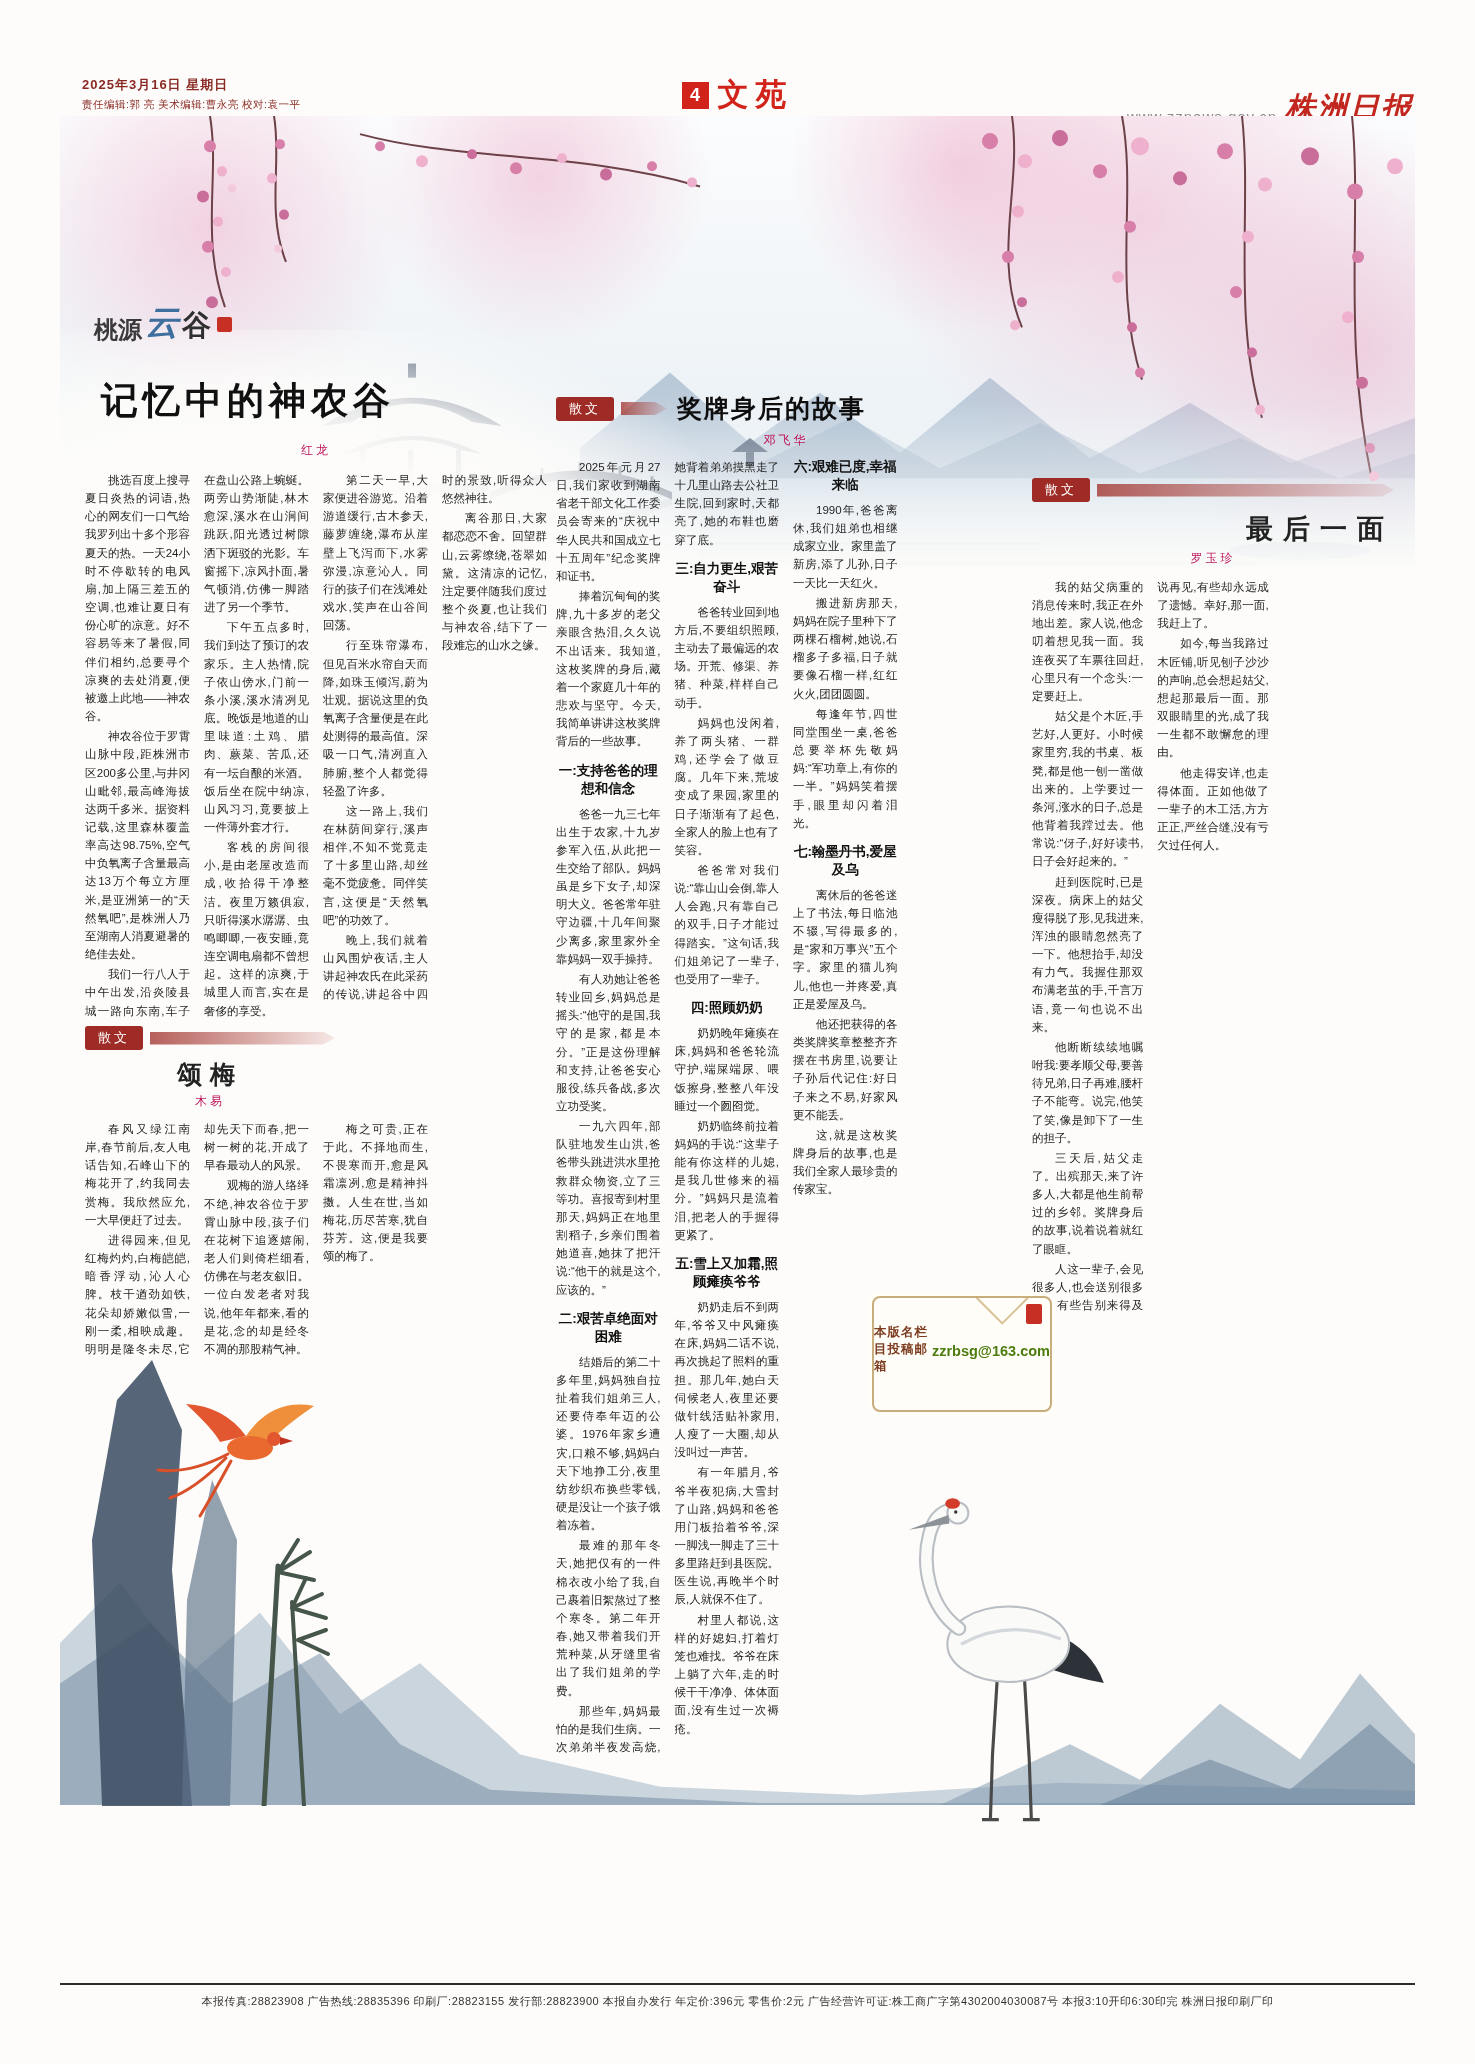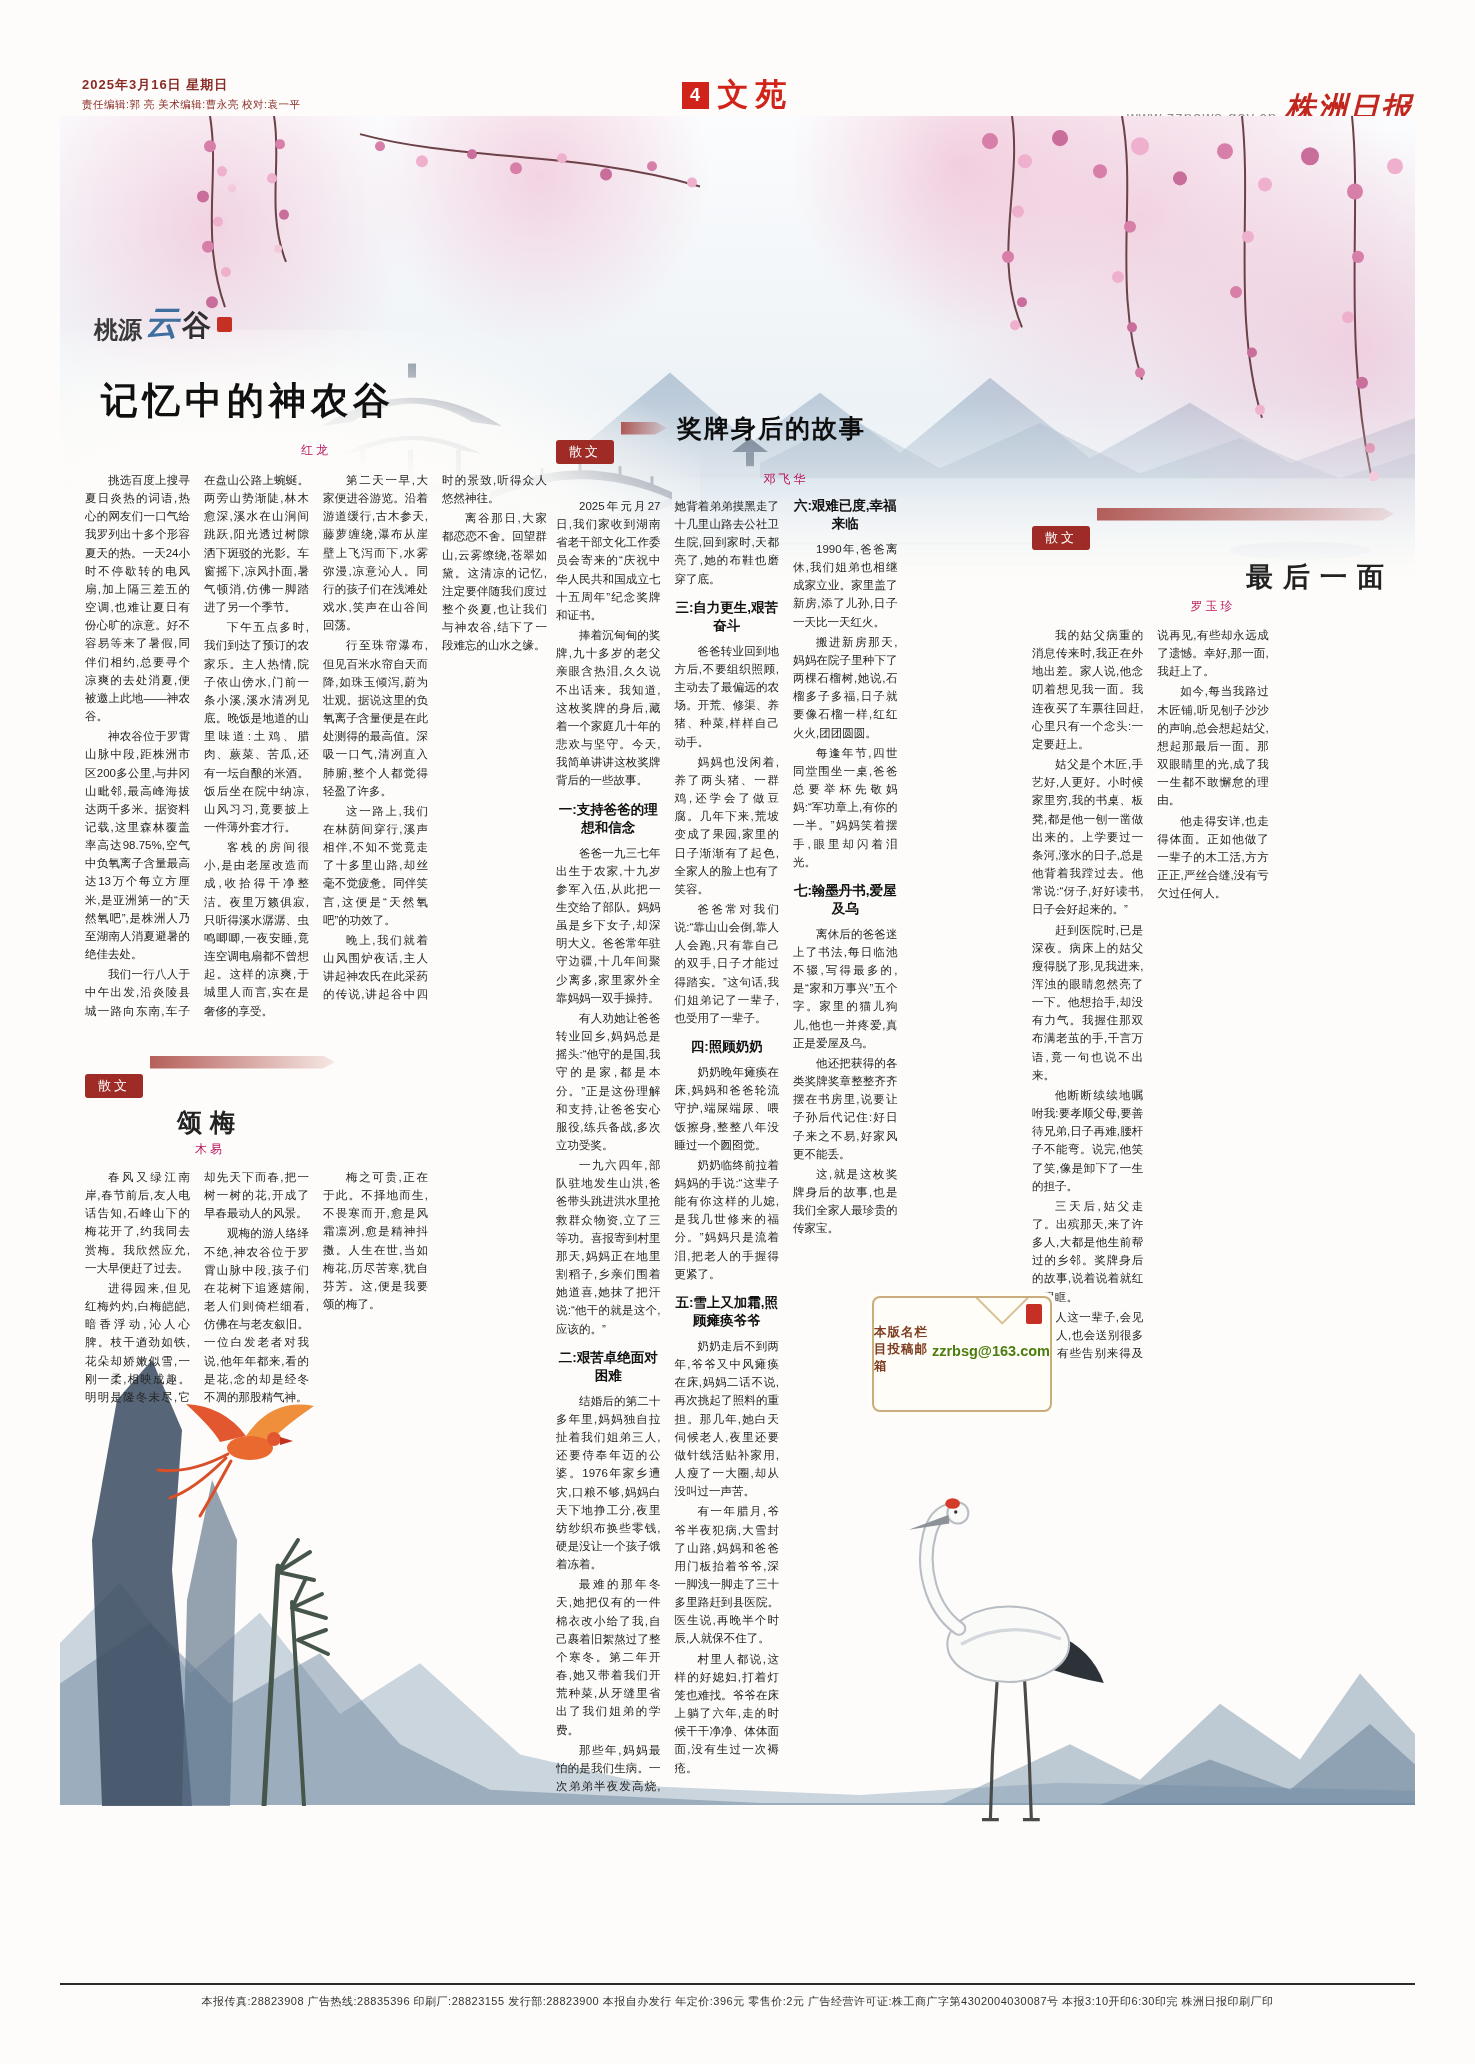--- a/index.html
+++ b/index.html
@@ -24,21 +24,21 @@
   .hero-fade{position:absolute;left:60px;top:330px;width:640px;height:290px;z-index:2;
         background:radial-gradient(ellipse at 30% 85%,#fdfcfa 35%,rgba(253,252,250,.85) 55%,rgba(253,252,250,0) 80%);}
   .hero-logo{position:absolute;left:94px;top:300px;z-index:3;display:flex;align-items:flex-end;gap:3px;}
   .hero-logo .c1{font-size:24px;font-weight:900;color:#3a3a3a;font-family:"Liberation Serif",serif;}
   .hero-logo .c2{font-size:34px;font-weight:900;color:#3f6f9e;font-style:italic;font-family:"Liberation Serif",serif;}
   .hero-logo .c3{font-size:29px;font-weight:900;color:#2f2f2f;font-family:"Liberation Serif",serif;}
   .seal{width:15px;height:15px;background:#c62f23;margin:0 0 14px 3px;border-radius:2px;}
   
   .article{position:absolute;z-index:2;}
   .tag-row{display:flex;align-items:center;}
-  .tag-pill{background:#9e2b25;color:#fff;font-size:13px;letter-spacing:3px;padding:3px 13px;border-radius:3px;white-space:nowrap;margin-top:48px;}
+  .tag-pill{background:#9e2b25;color:#fff;font-size:13px;letter-spacing:3px;padding:3px 13px;border-radius:3px;white-space:nowrap;}
   .tag-arrow{height:13px;flex:1;margin-left:7px;
      background:linear-gradient(90deg,rgba(158,43,37,.75),rgba(190,85,78,.12));
      clip-path:polygon(0 0,calc(100% - 12px) 0,100% 50%,calc(100% - 12px) 100%,0 100%);}
   .tag-arrow.short{flex:0 0 46px;}
   .author{text-align:center;font-size:12px;color:#be185d;letter-spacing:3px;}
   .body{text-align:justify;}
   .para{margin:0 0 2px;font-size:11.5px;line-height:1.58;text-indent:2em;color:#242424;}
   .sec-head{font-size:13.5px;font-weight:800;text-align:center;margin:11px 0 7px;color:#111;break-after:avoid;}
   .cols4{column-count:4;column-gap:14px;column-fill:auto;}
   .cols3{column-count:3;column-gap:14px;column-fill:auto;}

